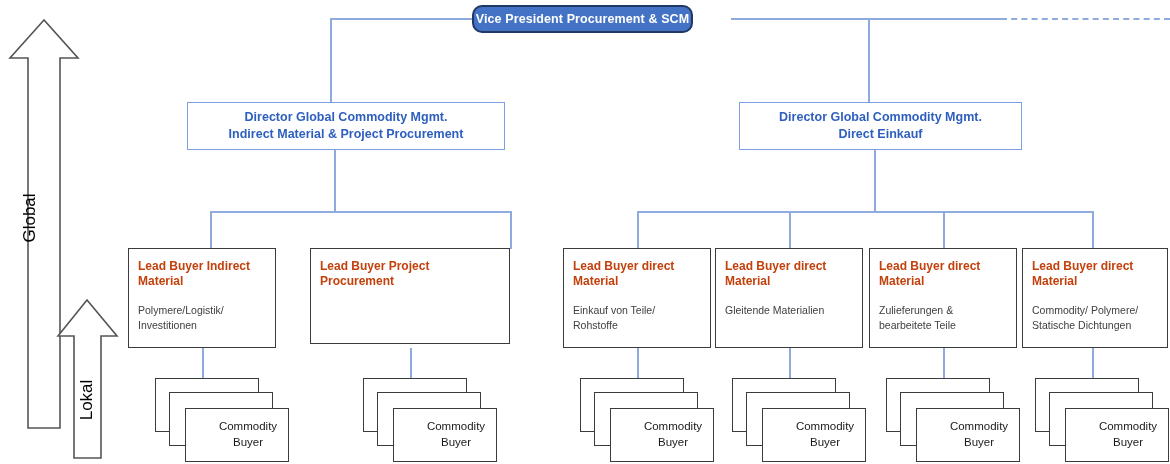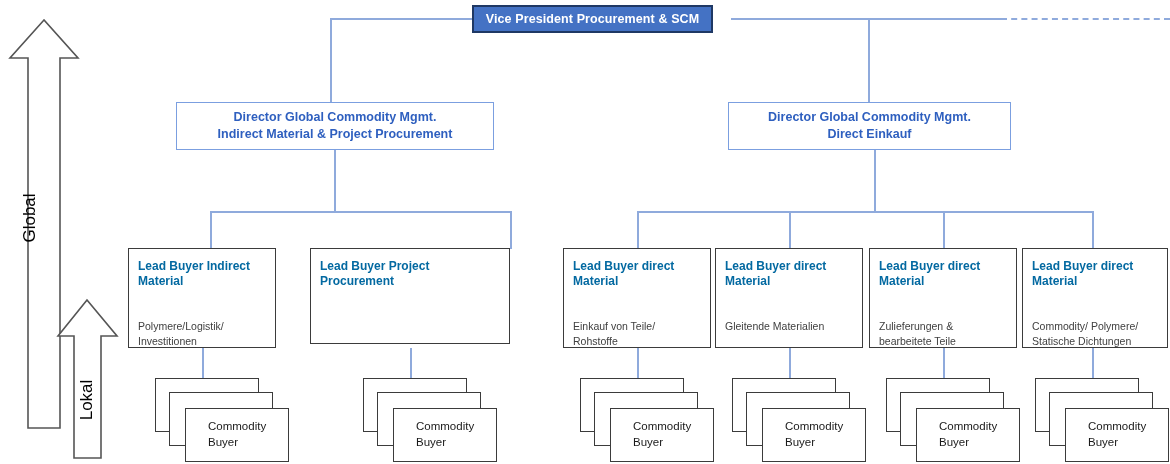--- a/index.html
+++ b/index.html
@@ -55,39 +55,40 @@
     border: 1px solid #7B9FE0;
     color: #2E5FBF;
     font-weight: bold;
     font-size: 12.5px;
     line-height: 1.35;
     display: flex;
     align-items: center;
     justify-content: center;
     text-align: center;
     padding: 2px 6px;
+    margin-left: 11px;
   }
   .director-box .dl { display: block; }
 
   
   .lead-box {
     position: absolute;
     box-sizing: border-box;
     background: #ffffff;
     border: 1.5px solid #3B3B3B;
     padding: 10px 9px 6px 9px;
     display: flex;
     flex-direction: column;
   }
   .lead-title {
     font-weight: bold;
     font-size: 12px;
     line-height: 1.28;
-    color: #0369a1;
-    margin-bottom: 29px;
+    color: #c2410c;
+    margin-bottom: 13px;
   }
   .lead-desc {
     font-size: 10.5px;
     line-height: 1.42;
     color: #404040;
   }
 
   
   .stack {
     position: absolute;
@@ -103,21 +104,21 @@
     height: 54px;
   }
   .stack .card.c1 { left: 0px;  top: 0px;  }
   .stack .card.c2 { left: 14px; top: 14px; }
   .stack .card.c3 {
     left: 30px;
     top: 30px;
     display: flex;
     align-items: center;
     justify-content: center;
-    text-align: left;
+    text-align: center;
     font-size: 11.5px;
     line-height: 1.35;
     color: #1A1A1A;
     padding-left: 22px;
   }
 
   
   .axis-svg {
     position: absolute;
     left: 0;
@@ -162,21 +163,21 @@
   <div class="conn h" style="left:330px; top:18px; width:142px;"></div>
 
   <div class="conn v" style="left:330px; top:18px; height:92px;"></div>
 
   <div class="conn h" style="left:731px; top:18px; width:270px;"></div>
 
   <div class="conn-dashed" style="left:1001px; top:18px; width:169px;"></div>
 
   <div class="conn v" style="left:868px; top:18px; height:92px;"></div>
 
-  <div class="vp-box" style="left:472px; top:5px; width:241px; height:28px;">Vice President Procurement &amp; SCM</div>
+  <div class="vp-box" style="left:472px; top:5px; width:221px; height:28px;border-radius:10px;">Vice President Procurement &amp; SCM</div>
 
   <div class="director-box" style="left:176px; top:102px; width:318px; height:48px;">
     <span>
       <span class="dl">Director Global Commodity Mgmt.</span>
       <span class="dl">Indirect Material &amp; Project Procurement</span>
     </span>
   </div>
 
   <div class="director-box" style="left:728px; top:102px; width:283px; height:48px;">
     <span>

